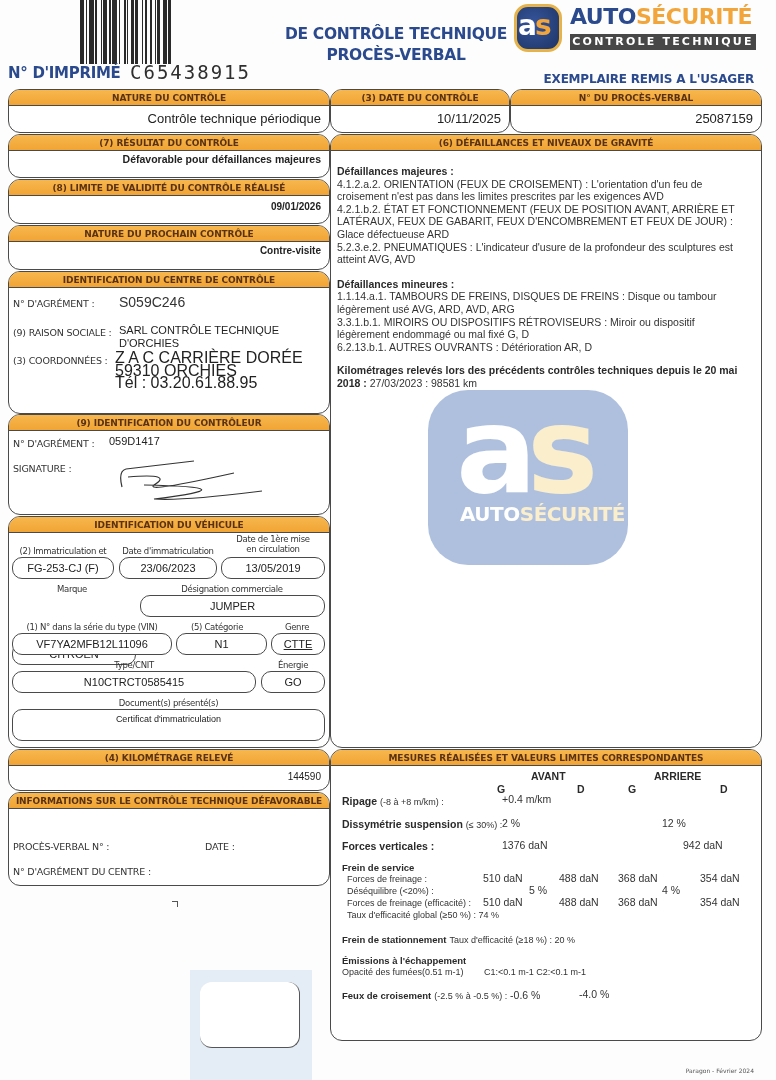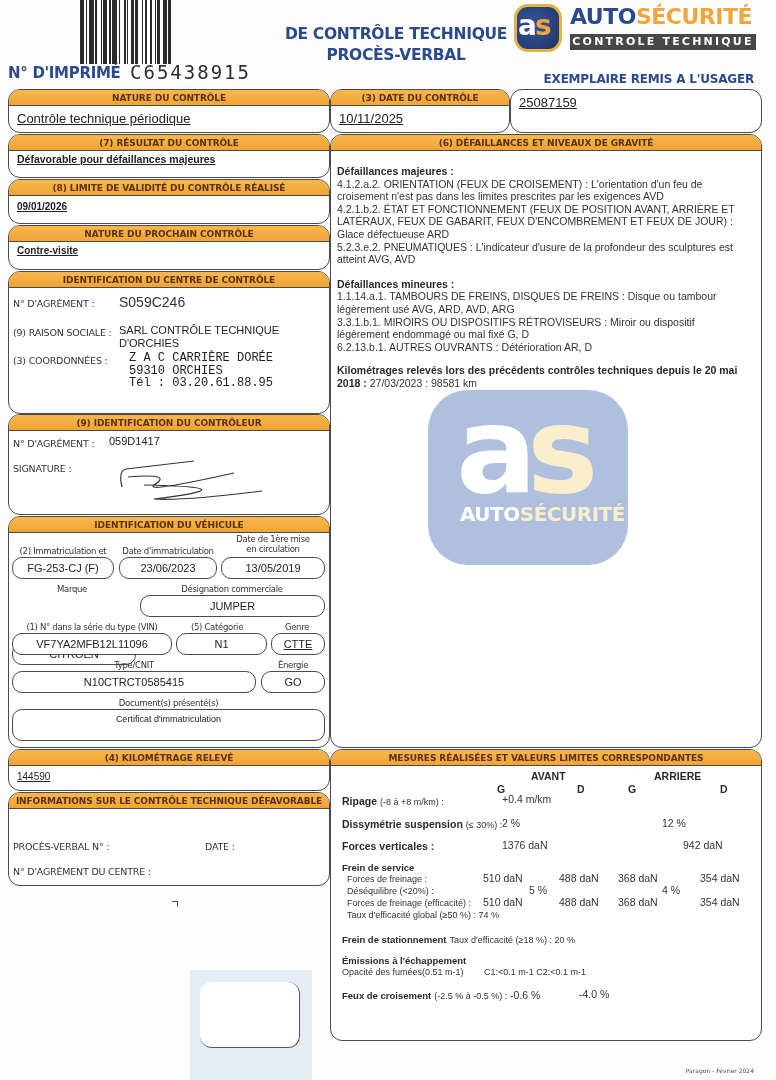--- a/index.html
+++ b/index.html
@@ -32,21 +32,21 @@
               text-align: center; line-height: 16px; }
   .exemplaire { position: absolute; right: 22px; top: 72px; color: #2b4a8e; font-family: "DejaVu Sans", sans-serif;
                 font-weight: bold; font-size: 12px; letter-spacing: -0.2px; }
 
   
   .box { position: absolute; border: 1.5px solid #4a4a4a; border-radius: 12px; background: #fff; overflow: hidden; }
   .box-head { background: linear-gradient(#f7b74e, #f1a434); color: #5a3212; text-align: center; font-family: "DejaVu Sans", sans-serif;
               font-weight: bold; font-size: 9px; height: 16px; line-height: 16px; text-transform: uppercase;
               border-bottom: 1.5px solid #4a4a4a; letter-spacing: -0.1px; }
   .box-body { padding: 4px 8px; font-size: 12px; }
-  .center { text-align: left; text-decoration: underline; }
+  .center { text-align: right; }
   .bold { font-weight: bold; }
 
   .lbl { font-family: "DejaVu Sans", sans-serif; font-size: 9.5px; color: #333; letter-spacing: -0.2px; }
   .val { font-size: 12px; color: #222; }
 
   
   .field-lbl { position: absolute; font-family: "DejaVu Sans", sans-serif; font-size: 8.5px; color: #333; text-align: center; letter-spacing: -0.3px; line-height: 10px; }
   .pill { position: absolute; border: 1.2px solid #4a4a4a; border-radius: 10px; background: #fff; text-align: center;
           font-size: 11px; line-height: 20px; height: 22px; }
 
@@ -138,20 +138,21 @@
 
 <div class="box" style="left:8px; top:89px; width:322px; height:44px;">
   <div class="box-head">NATURE DU CONTRÔLE</div>
   <div class="box-body center" style="font-size:13px; padding-top:5px;">Contrôle technique périodique</div>
 </div>
 <div class="box" style="left:330px; top:89px; width:180px; height:44px;">
   <div class="box-head">(3) DATE DU CONTRÔLE</div>
   <div class="box-body center" style="font-size:13px; padding-top:5px;">10/11/2025</div>
 </div>
 <div class="box" style="left:510px; top:89px; width:252px; height:44px;">
+  <div class="box-head">N° DU PROCÈS-VERBAL</div>
   <div class="box-body center" style="font-size:13px; padding-top:5px;">25087159</div>
 </div>
 
 <div class="box" style="left:8px; top:134px; width:322px; height:44px;">
   <div class="box-head">(7) RÉSULTAT DU CONTRÔLE</div>
   <div class="box-body center bold" style="font-size:10.5px; padding-top:2px;">Défavorable pour défaillances majeures</div>
 </div>
 
 <div class="box" style="left:8px; top:179px; width:322px; height:45px;">
   <div class="box-head">(8) LIMITE DE VALIDITÉ DU CONTRÔLE RÉALISÉ</div>
@@ -166,21 +167,21 @@
 <div class="box" style="left:8px; top:271px; width:322px; height:143px;">
   <div class="box-head">IDENTIFICATION DU CENTRE DE CONTRÔLE</div>
   <div class="abs lbl" style="left:4px; top:26px;">N° D'AGRÉMENT :</div>
   <div class="abs" style="left:110px; top:22px; font-size:14px; color:#333;">S059C246</div>
   <div class="abs lbl" style="left:4px; top:55px;">(9) RAISON SOCIALE :</div>
   <div class="abs val" style="left:110px; top:52px; font-size:11px; line-height:13px;">
     <div>SARL CONTRÔLE TECHNIQUE</div>
     <div>D'ORCHIES</div>
   </div>
   <div class="abs lbl" style="left:4px; top:83px;">(3) COORDONNÉES :</div>
-  <div class="abs val" style="left:120px; top:80px; font-size:12px; line-height:12.5px;font-family:Liberation Mono, monospace;">
+  <div class="abs val" style="left:106px; top:80px; font-size:16px; line-height:12.5px;">
     <div>Z A C  CARRIÈRE DORÉE</div>
     <div>59310 ORCHIES</div>
     <div>Tél : 03.20.61.88.95</div>
   </div>
 </div>
 
 <div class="box" style="left:8px; top:414px; width:322px; height:101px;">
   <div class="box-head">(9) IDENTIFICATION DU CONTRÔLEUR</div>
   <div class="abs lbl" style="left:4px; top:23px;">N° D'AGRÉMENT :</div>
   <div class="abs val" style="left:100px; top:20px; font-size:11px;">059D1417</div>

